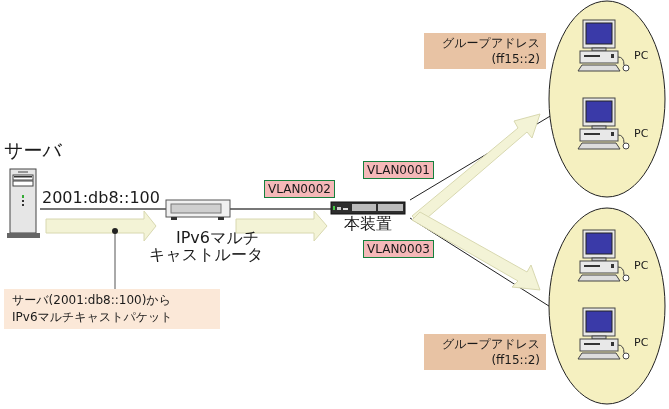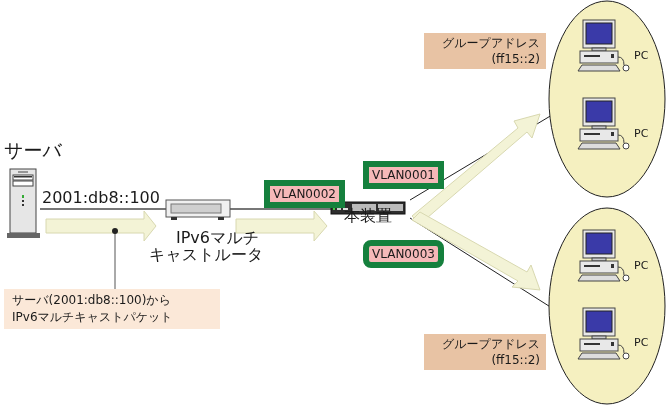--- a/index.html
+++ b/index.html
@@ -1,20 +1,20 @@
 <!DOCTYPE html>
 <html><head>
 <meta charset="utf-8">
 <style>
   html, body { margin:0; padding:0; background:#ffffff; }
   body { width:669px; height:409px; position:relative; overflow:hidden;
          font-family:"DejaVu Sans", sans-serif; font-size:12px; color:#1a1a1a; }
   svg.bg { position:absolute; left:0; top:0; }
   .label { position:absolute; white-space:nowrap; line-height:15px; font-size:16px; }
-  .vlan { position:absolute; background:#f5b8b8; border:6px solid #15803d; padding:0 3px;
+  .vlan { position:absolute; background:#f5b8b8; border:1px solid #15803d; padding:0 3px;
           font-size:12px; line-height:16px; white-space:nowrap; }
   .group { position:absolute; background:#e8c3a4; text-align:right; font-size:12px;
            line-height:16px; padding:2px 6px; }
   .note { position:absolute; background:#fbe8d8; font-size:12px; line-height:17px; padding:3px 8px 3px 8px; }
   .pc-label { position:absolute; font-size:11px; }
 </style>
 </head>
 <body>
 
 <svg class="bg" width="669" height="409">
@@ -110,25 +110,25 @@
       </g>
     </g>
 </svg>
 
 <div class="label" style="left:4px;top:143px;font-size:19px;">サーバ</div>
 <div class="label" style="left:42px;top:190px;">2001:db8::100</div>
 
 <div class="label" style="left:176px;top:230px;">IPv6マルチ</div>
 <div class="label" style="left:149px;top:247px;">キャストルータ</div>
 
-<div class="label" style="left:344px;top:208px;">本装置</div>
+<div class="label" style="left:344px;top:216px;">本装置</div>
 
 <div class="vlan" style="left:264px;top:180px;">VLAN0002</div>
 <div class="vlan" style="left:363px;top:161px;">VLAN0001</div>
-<div class="vlan" style="left:363px;top:240px;border-radius:8px;">VLAN0003</div>
+<div class="vlan" style="left:363px;top:240px;">VLAN0003</div>
 
 <div class="group" style="left:424px;top:33px;width:110px;">
   <div>グループアドレス</div>
   <div>(ff15::2)</div>
 </div>
 <div class="group" style="left:424px;top:334px;width:110px;">
   <div>グループアドレス</div>
   <div>(ff15::2)</div>
 </div>
 

